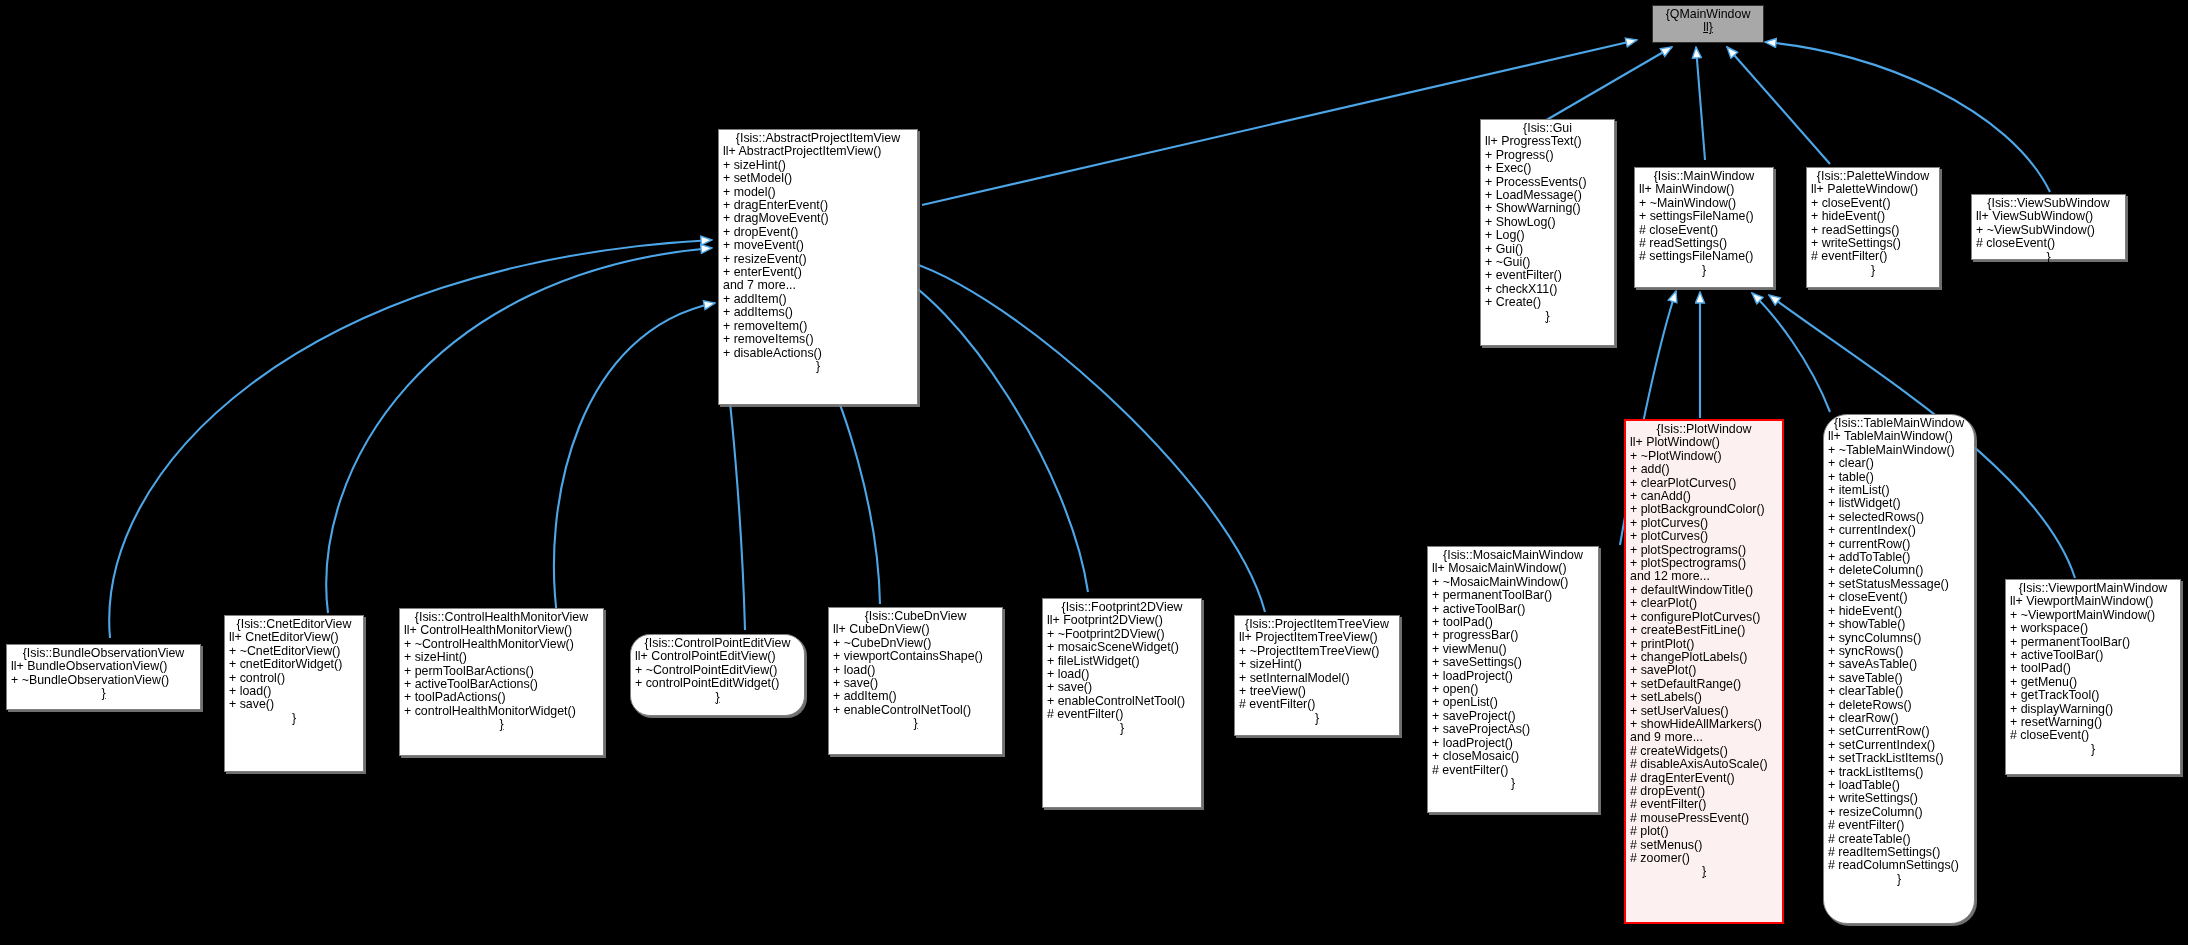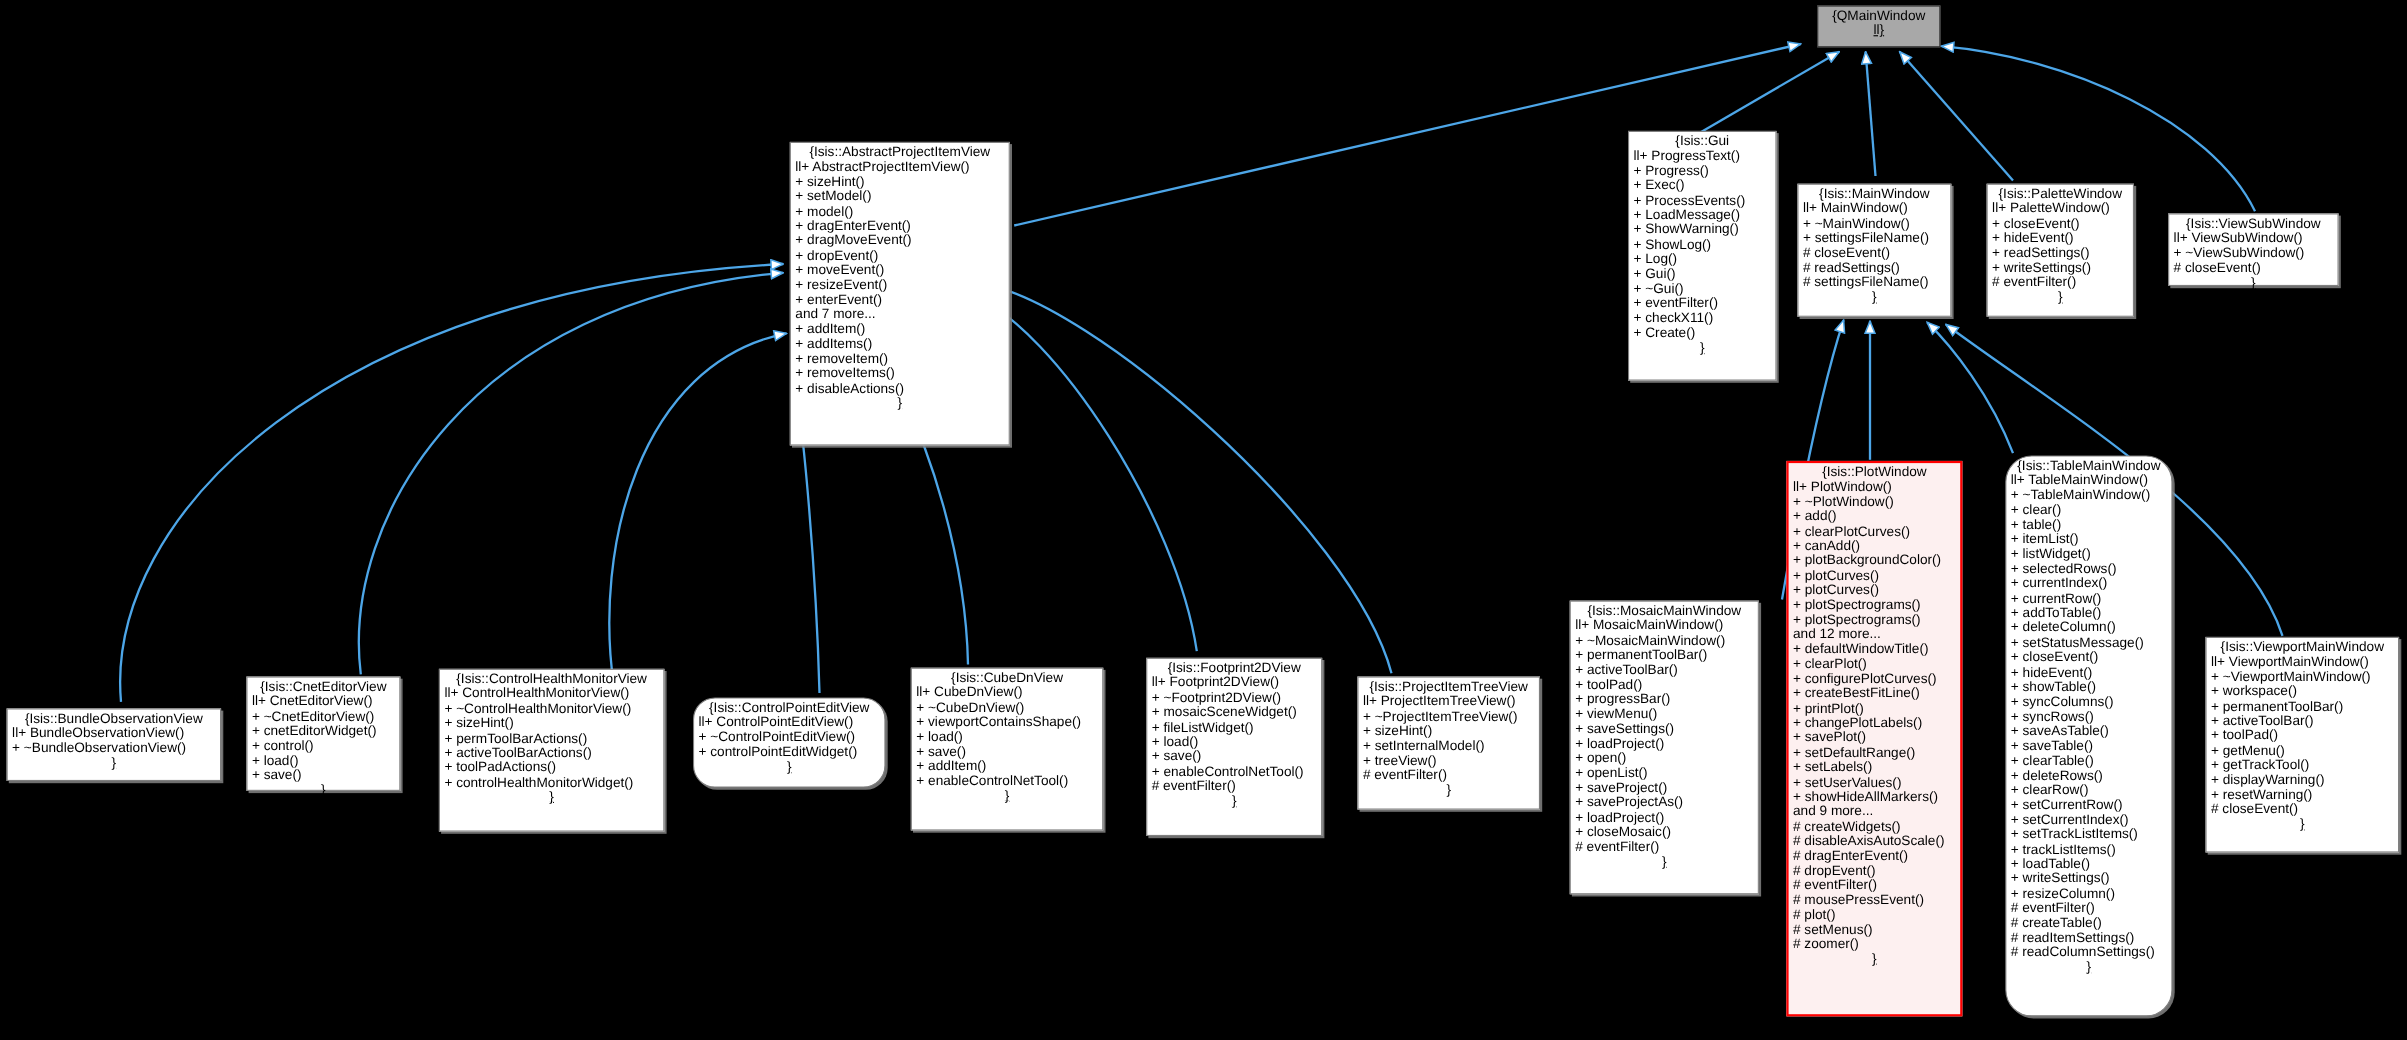--- a/index.html
+++ b/index.html
@@ -301,21 +301,21 @@
     <span class="cls-close">}</span>
   </div>
 
   <div class="node" style="left:6px; top:644px; width:195px; height:66px;">
     <span class="cls-title">{Isis::BundleObservationView</span>
     <span class="cls-ctor">ll+ BundleObservationView()</span>
     <span class="cls-member">+ ~BundleObservationView()</span>
     <span class="cls-close">}</span>
   </div>
 
-  <div class="node" style="left:224px; top:615px; width:140px; height:104px;">
+  <div class="node" style="left:224px; top:615px; width:140px; height:157px;">
     <span class="cls-title">{Isis::CnetEditorView</span>
     <span class="cls-ctor">ll+ CnetEditorView()</span>
     <span class="cls-member">+ ~CnetEditorView()</span>
     <span class="cls-member">+ cnetEditorWidget()</span>
     <span class="cls-member">+ control()</span>
     <span class="cls-member">+ load()</span>
     <span class="cls-member">+ save()</span>
     <span class="cls-close">}</span>
   </div>
 
@@ -344,21 +344,21 @@
     <span class="cls-ctor">ll+ CubeDnView()</span>
     <span class="cls-member">+ ~CubeDnView()</span>
     <span class="cls-member">+ viewportContainsShape()</span>
     <span class="cls-member">+ load()</span>
     <span class="cls-member">+ save()</span>
     <span class="cls-member">+ addItem()</span>
     <span class="cls-member">+ enableControlNetTool()</span>
     <span class="cls-close">}</span>
   </div>
 
-  <div class="node" style="left:1042px; top:598px; width:160px; height:162px;">
+  <div class="node" style="left:1042px; top:598px; width:160px; height:210px;">
     <span class="cls-title">{Isis::Footprint2DView</span>
     <span class="cls-ctor">ll+ Footprint2DView()</span>
     <span class="cls-member">+ ~Footprint2DView()</span>
     <span class="cls-member">+ mosaicSceneWidget()</span>
     <span class="cls-member">+ fileListWidget()</span>
     <span class="cls-member">+ load()</span>
     <span class="cls-member">+ save()</span>
     <span class="cls-member">+ enableControlNetTool()</span>
     <span class="cls-member"># eventFilter()</span>
     <span class="cls-close">}</span>

